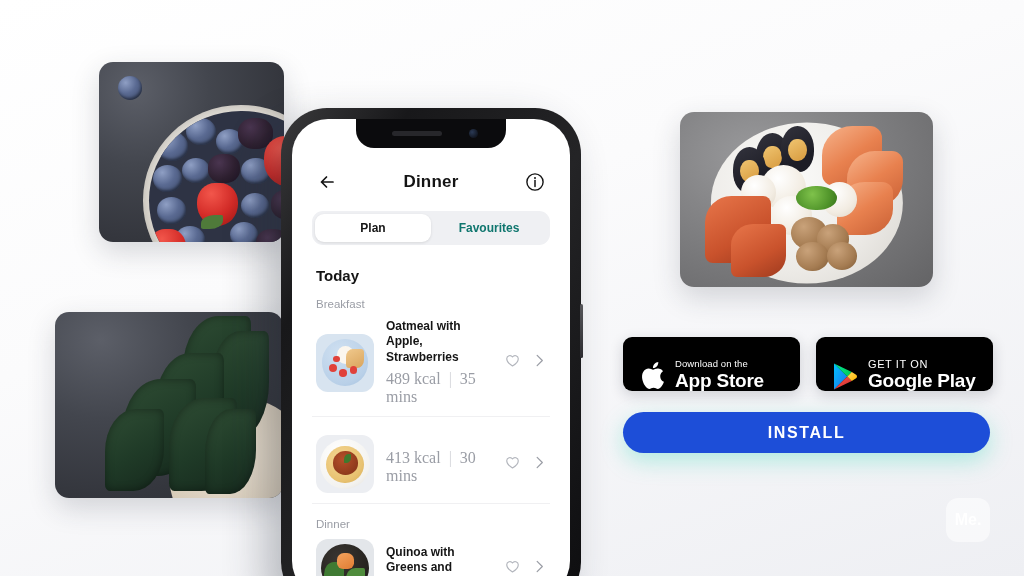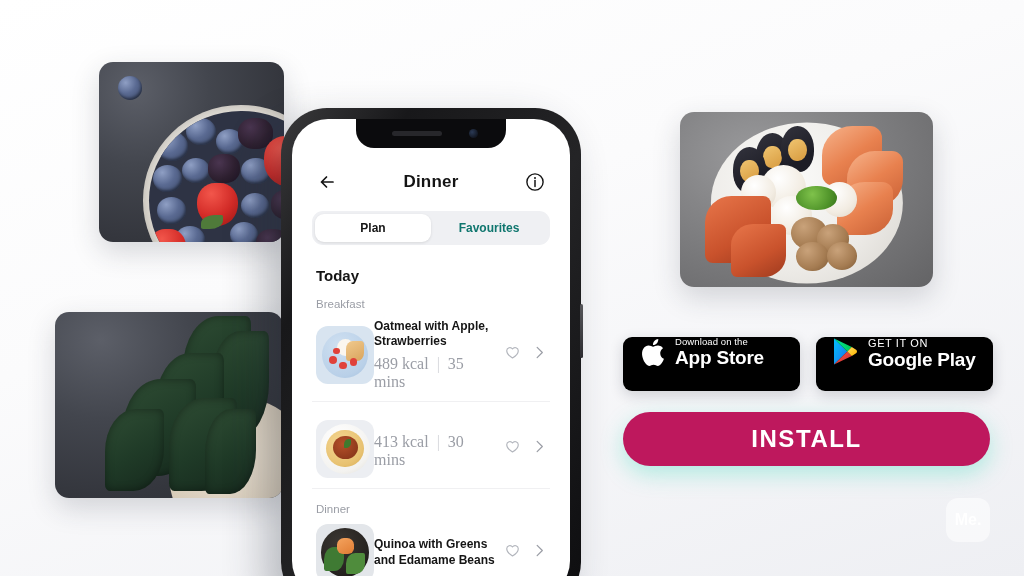--- a/index.html
+++ b/index.html
@@ -95,21 +95,21 @@
                 box-shadow: 0 1px 3px rgba(0,0,0,.10); }
 
   .today { margin: 22px 0 0 24px; font-size: 15px; font-weight:700; color:#141414; }
 
   .section { margin-top: 14px; padding: 0 20px; }
   .section-label { font-size: 11.5px; color:#9a9da5; margin-left: 4px; margin-bottom: 5px; }
   .meal-row { display:flex; align-items:center; padding: 4px 4px 10px 4px;
               border-bottom: 1px solid #f0f0f2; }
   .thumb { width: 58px; height: 58px; border-radius: 12px; flex:0 0 58px;
            position:relative; overflow:hidden; }
-  .meal-info { flex:1; min-width:0; }
+  .meal-info { flex:1; margin-left: 12px; min-width:0; }
   .meal-name { font-size: 12px; font-weight:700; color:#151515; line-height:1.28; }
   .meal-meta { font-size: 16px; color:#9a9da5; margin-top: 5px; font-family: Liberation Serif, serif; }
   .meal-meta .sep { color:#d2d4d9; margin: 0 4px; }
   .row-actions { display:flex; align-items:center; gap: 12px; padding-left: 8px; }
 
   
   .th-oat { background:#d8e4f0; }
   .th-oat .plate { position:absolute; left:10%; top:10%; width:80%; height:80%;
         border-radius:50%; background: radial-gradient(circle at 38% 30%, #cfe0f1 0%, #b9d0e8 70%, #a3c0de 100%); }
   .th-oat .cream { position:absolute; left:36%; top:22%; width:30%; height:30%;
@@ -134,32 +134,32 @@
   .th-quin .g1 { position:absolute; left:14%; top:40%; width:34%; height:42%;
         border-radius:50% 10% 50% 10%; background:#3f7a33; }
   .th-quin .g2 { position:absolute; left:52%; top:50%; width:32%; height:36%;
         border-radius:50% 10% 50% 10%; background:#4f8c3c; }
   .th-quin .salmon { position:absolute; left:36%; top:24%; width:30%; height:28%;
         border-radius:40% 40% 35% 35%; background: linear-gradient(150deg,#f4a35e,#e07c33); }
 
   
   .badges { position:absolute; left: 623px; top: 337px; display:flex; gap: 16px; }
   .badge { height: 54px; background:#000000; border-radius: 9px;
-           display:flex; align-items:flex-start; padding: 0 16px; gap: 10px;
+           display:flex; align-items:flex-end; padding: 0 16px; gap: 10px;
            box-shadow: 0 4px 14px rgba(30,35,50,.18); }
   #badge-app-store { width: 177px; }
   #badge-google-play { width: 177px; }
   .badge-text { display:flex; flex-direction:column; justify-content:center; color:#fff; }
   .badge-top { font-size: 9.5px; line-height: 1.1; letter-spacing:.1px; }
   .badge-bottom { font-size: 19px; font-weight: 600; line-height: 1.12; letter-spacing:-.2px; }
   #badge-google-play .badge-top { font-size: 11px; letter-spacing: .6px; }
 
-  #install-button { position:absolute; left: 623px; top: 412px; width: 367px; height: 54px;
-        border-radius: 27px; background:#be185d; border:none; cursor:pointer;
-        color:#ffffff; font-size: 24px; font-weight: 800; letter-spacing: 1.6px;
+  #install-button { position:absolute; left: 623px; top: 412px; width: 367px; height: 41px;
+        border-radius: 27px; background:#1d4ed8; border:none; cursor:pointer;
+        color:#ffffff; font-size: 16px; font-weight: 800; letter-spacing: 1.6px;
         font-family:"Liberation Sans", sans-serif;
         box-shadow: 0 8px 22px rgba(69,217,189,.38); }
 
   #watermark { position:absolute; left: 946px; top: 498px; width: 44px; height: 44px;
         border-radius: 12px; background: rgba(255,255,255,.55);
         display:flex; align-items:center; justify-content:center;
         color: rgba(255,255,255,.95); font-size: 16px; font-weight: 700; }
 </style>
 </head>
 <body>

